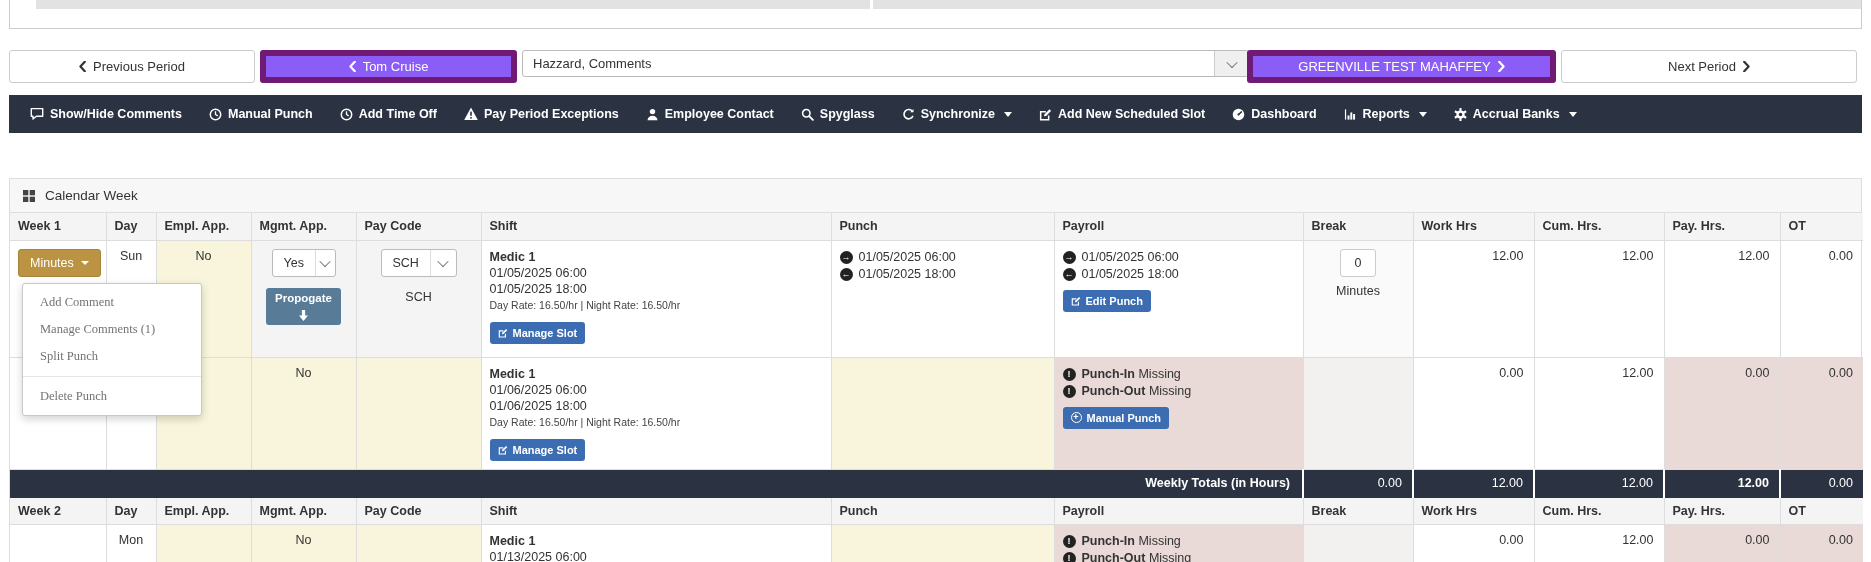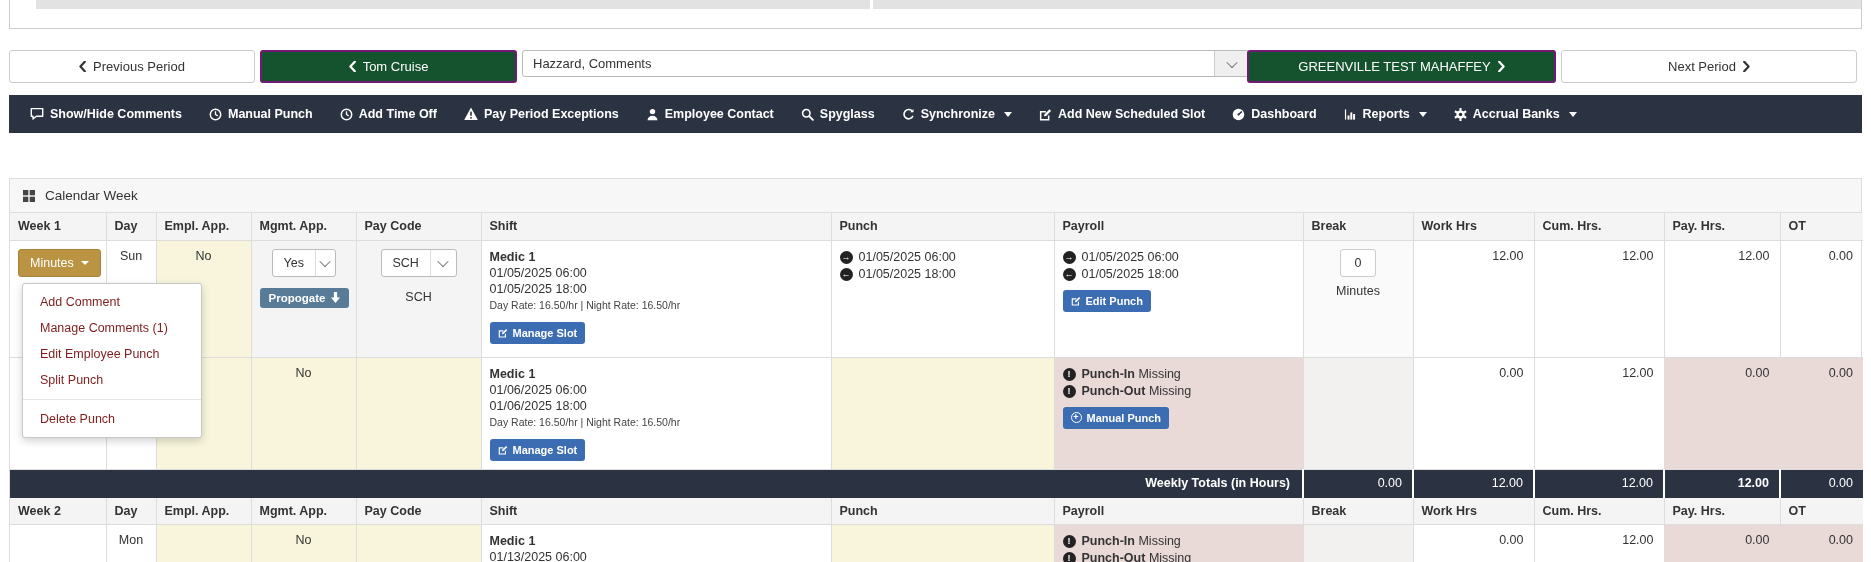--- a/index.html
+++ b/index.html
@@ -10,21 +10,21 @@
   .remnant{position:absolute;left:9px;top:0;width:1851px;height:28px;background:#fff;
            border:1px solid #ccc;border-top:none;}
   .remnant-bar{position:absolute;left:26px;right:0;top:0;height:9px;background:#e2e2e2;}
   .remnant-gap{position:absolute;left:860px;top:0;width:3px;height:9px;background:#fff;}
 
   
   .nav-row{position:absolute;left:9px;top:50px;width:1853px;height:27px;font-size:13px;}
   .nav-btn{position:absolute;top:0;height:33px;display:flex;align-items:center;justify-content:center;
            gap:7px;border-radius:3px;box-sizing:border-box;cursor:pointer;}
   .nav-white{background:#fff;border:1px solid #ccc;color:#333;}
-  .nav-green{background:#14532d;border:2px solid #701a75;color:#fff;}
+  .nav-green{background:#8b5cf6;border:6px solid #701a75;color:#fff;}
   .btn-prev-period{left:0;width:246px;}
   .btn-prev-emp{left:251px;width:257px;}
   .btn-next-emp{left:1238px;width:309px;}
   .btn-next-period{left:1552px;width:296px;}
   .emp-select{position:absolute;left:513px;width:727px;height:27px;box-sizing:border-box;
               border:1px solid #bbb;border-radius:3px;background:#fff;display:flex;cursor:pointer;}
   .emp-select .val{flex:1;display:flex;align-items:center;padding:0 10px;color:#333;}
   .emp-select .chev{width:33px;border-left:1px solid #ccc;background:#efefef;display:flex;
                     align-items:center;justify-content:center;border-radius:0 3px 3px 0;}
   .chev-glyph{width:7px;height:7px;border-right:1.6px solid #777;border-bottom:1.6px solid #777;
@@ -59,21 +59,21 @@
   
   .btn-actions{display:inline-flex;align-items:center;gap:7px;background:#ba9343;border:1px solid #a8843a;
                color:#fff;padding:6px 11px;border-radius:3px;font-size:12.5px;cursor:pointer;}
   .caret-sm{width:0;height:0;border-left:4px solid transparent;border-right:4px solid transparent;
             border-top:4px solid #fff;}
   .mini-select{display:inline-flex;border:1px solid #bbb;border-radius:3px;background:#fff;height:28px;
                align-items:stretch;box-sizing:border-box;cursor:pointer;}
   .mini-select .val{display:flex;align-items:center;padding:0 11px;}
   .mini-select .chev{width:25px;border-left:1px solid #ddd;display:flex;align-items:center;justify-content:center;}
   .btn-propogate{display:inline-flex;align-items:center;gap:6px;background:#587c97;color:#fff;
-                 padding:4px 9px;border-radius:3px;font-size:11.5px;font-weight:bold;margin-top:11px;cursor:pointer;}
+                 padding:4px 9px;border-radius:3px;font-size:11.5px;font-weight:bold;margin-top:11px;cursor:pointer;flex-direction:column;}
   .btn-blue{display:inline-flex;align-items:center;gap:5px;background:#3c6db3;color:#fff;
             padding:5px 8px;border-radius:3px;font-size:11px;font-weight:bold;cursor:pointer;}
   .shift-name{font-weight:bold;line-height:16px;}
   .shift-line{line-height:16px;}
   .shift-rates{font-size:10.5px;color:#444;line-height:15px;margin-top:1px;}
   .mt8{margin-top:9px;}
   .mt6{margin-top:7px;}
   .punch-line{display:flex;align-items:center;gap:6px;line-height:17px;}
   .circ{display:inline-flex;width:13px;height:13px;border-radius:50%;background:#222;color:#fff;
         align-items:center;justify-content:center;font-size:9px;line-height:13px;flex:none;}
@@ -88,21 +88,21 @@
   
   .totals td{background:#2b3342;color:#fff;border-bottom:1px solid #2b3342;border-right:none;
              padding:6px 8px;vertical-align:middle;}
   .totals .lbl{text-align:right;font-weight:bold;padding-right:12px;}
   .totals .tnum{text-align:right;padding-right:10px;border-left:2px solid #fff;}
   .totals .tbold{font-weight:bold;}
 
   
   .menu{position:absolute;left:22px;top:283px;width:178px;background:#fff;border:1px solid #c8c8c8;
         border-radius:3px;box-shadow:0 3px 9px rgba(0,0,0,.18);padding:5px 0;z-index:30;font-size:12.5px;}
-  .menu-item{padding:6px 17px;color:#7f1d1d;cursor:pointer;white-space:nowrap;}
+  .menu-item{padding:6px 17px;color:#737373;cursor:pointer;white-space:nowrap;font-family:Liberation Serif, serif;}
   .menu-divider{border-top:1px solid #e5e5e5;margin:6px 0;}
 </style>
 </head>
 <body>
 
 <div class="page">
 
   <div class="remnant">
     <div class="remnant-bar"></div>
     <div class="remnant-gap"></div>
@@ -465,19 +465,18 @@
         <td class="num cell-pink">0.00</td>
         <td class="num cell-pink">0.00</td>
       </tr>
     </tbody>
       </table>
   </div>
 
   <div class="menu">
     <div class="menu-item">Add Comment</div>
     <div class="menu-item">Manage Comments (1)</div>
-    <div class="menu-item">Edit Employee Punch</div>
     <div class="menu-item">Split Punch</div>
     <div class="menu-divider"></div>
     <div class="menu-item">Delete Punch</div>
   </div>
 
 </div>
 
 </body></html>

